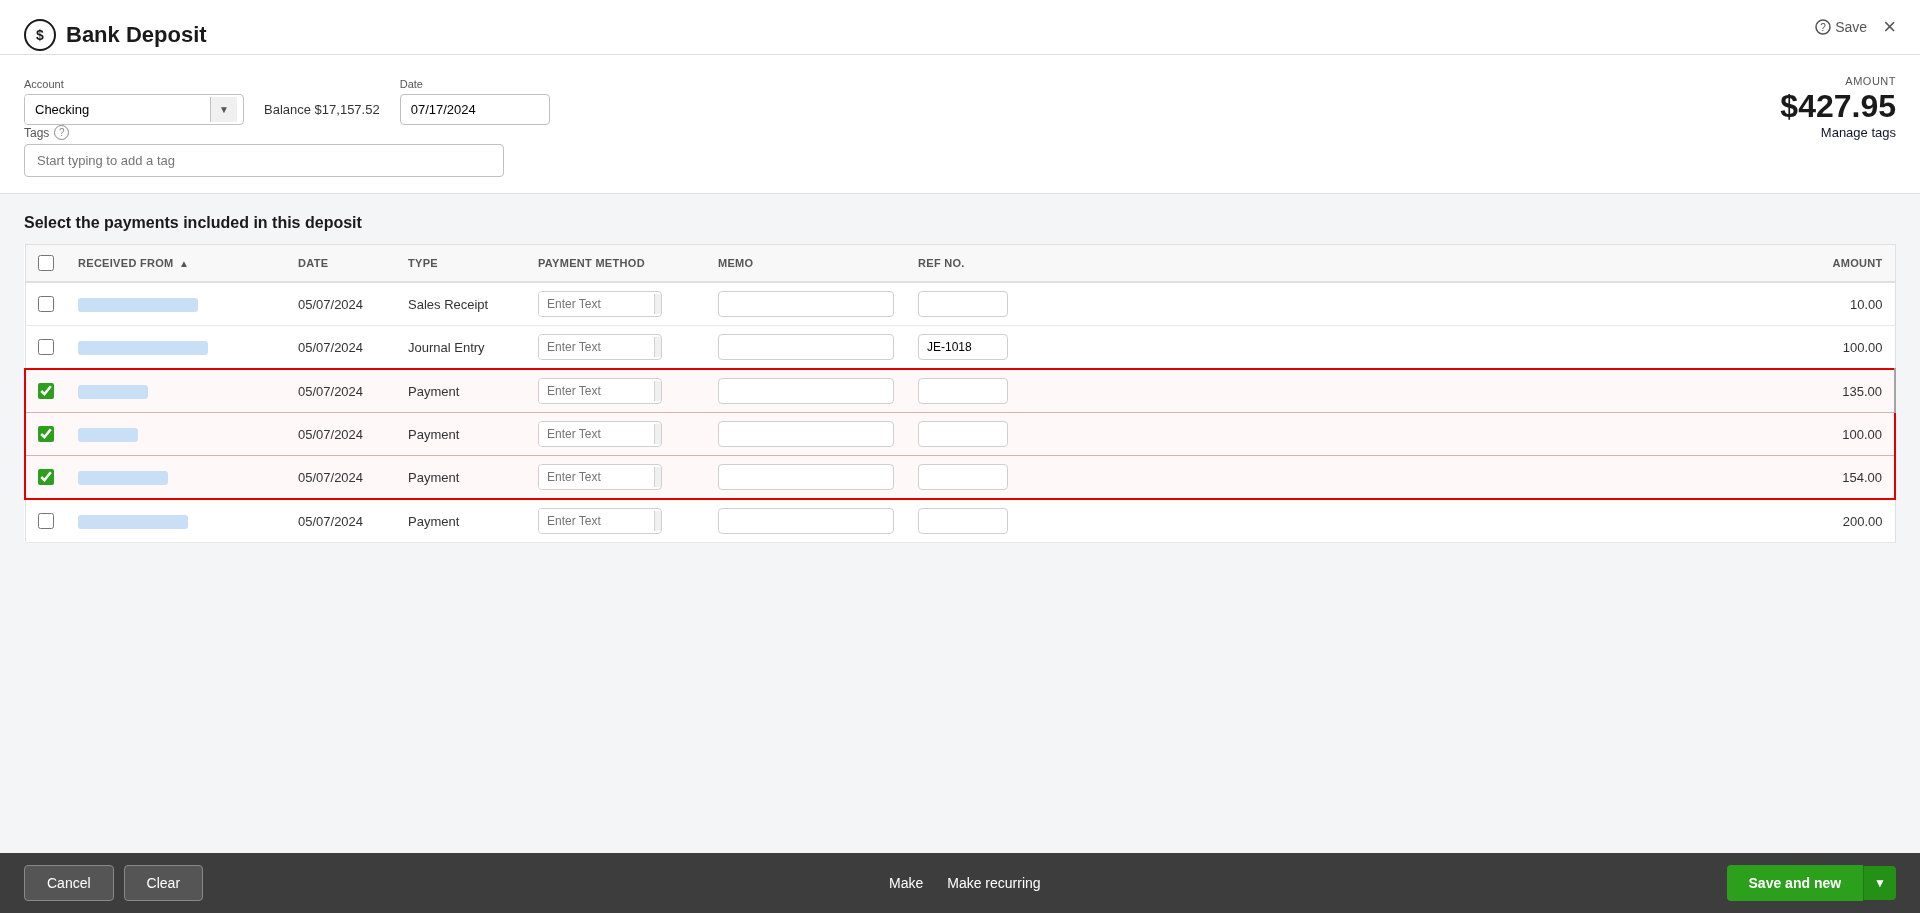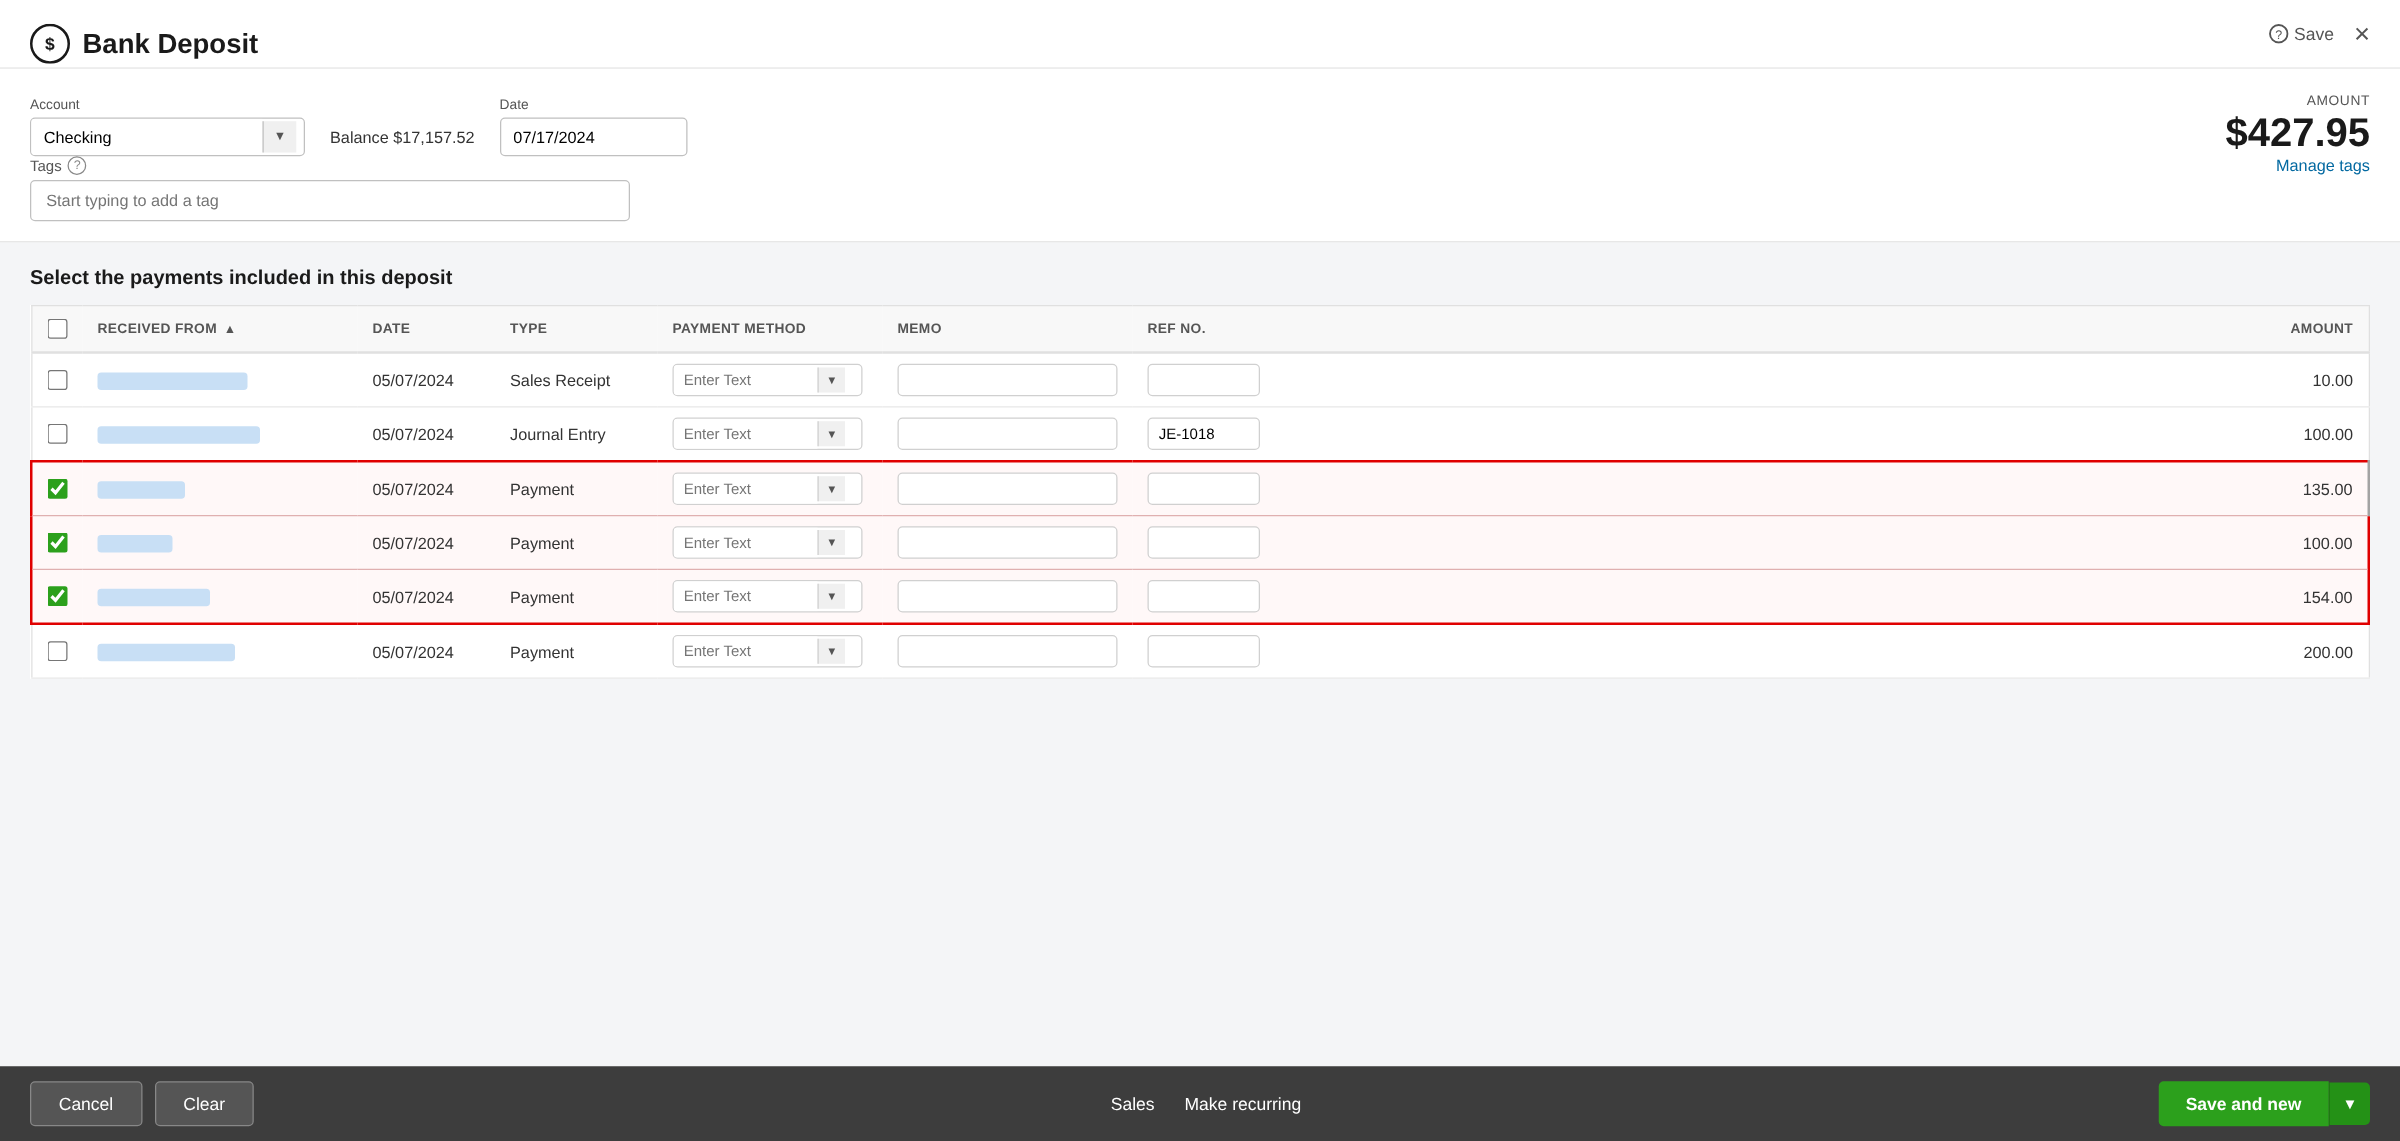--- a/index.html
+++ b/index.html
@@ -167,21 +167,21 @@
       border-radius: 50%;
       display: inline-flex;
       align-items: center;
       justify-content: center;
       font-size: 10px;
       color: #888;
       cursor: pointer;
     }
     .manage-tags-link {
       font-size: 13px;
-      color: #0369a1;
+      color: #0f172a;
       cursor: pointer;
       text-decoration: none;
     }
     .tags-input {
       width: 480px;
       border: 1px solid #c0c0c0;
       border-radius: 4px;
       padding: 8px 12px;
       font-size: 13px;
       color: #999;
@@ -261,21 +261,21 @@
       height: 14px;
       vertical-align: middle;
     }
     .payment-method-wrapper {
       display: flex;
       align-items: center;
       border: 1px solid #d0d0d0;
       border-radius: 4px;
       background: #fff;
       overflow: hidden;
-      width: 152px;
+      width: 124px;
     }
     .payment-method-wrapper input {
       border: none;
       outline: none;
       padding: 5px 8px;
       font-size: 12px;
       color: #999;
       width: 115px;
       background: #fff;
     }
@@ -610,21 +610,21 @@
         </tbody>
     </table>
   </div>
 
   <div class="footer-bar">
     <div class="footer-left">
       <button class="footer-btn">Cancel</button>
       <button class="footer-btn">Clear</button>
     </div>
     <div class="footer-center">
-      <button class="footer-link">Sales</button>
+      <button class="footer-link">Make</button>
       <button class="footer-link">Make recurring</button>
     </div>
     <div class="footer-right">
       <button class="save-new-btn">Save and new</button>
       <button class="save-new-dropdown">▼</button>
     </div>
   </div>
 </div>
 
 </body></html>

